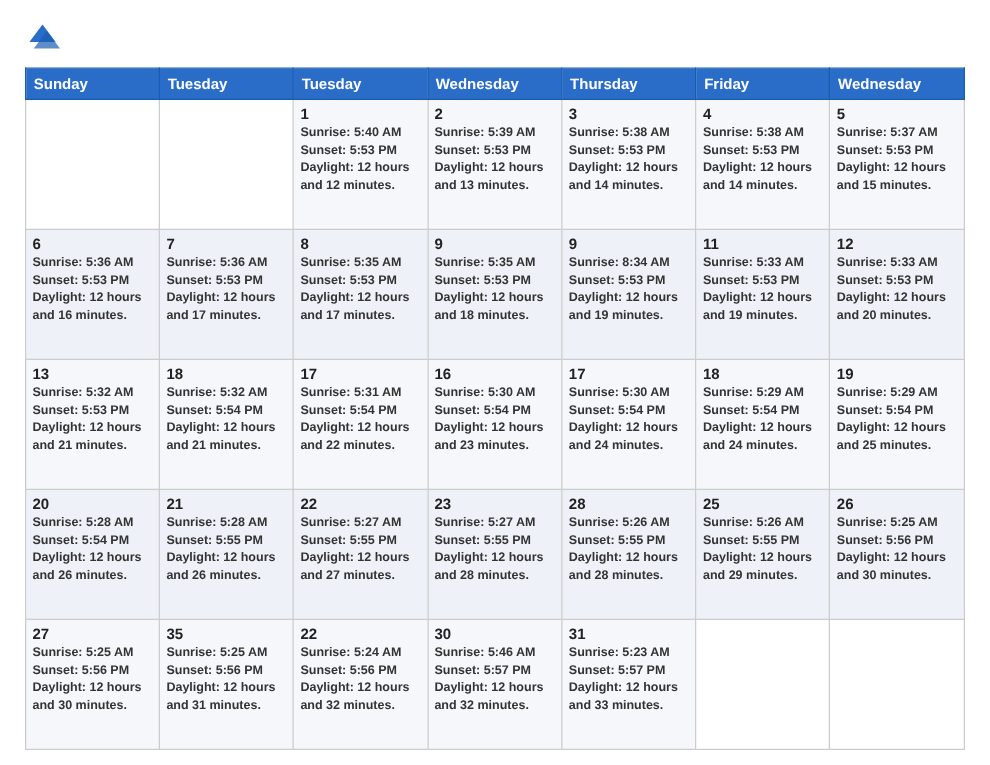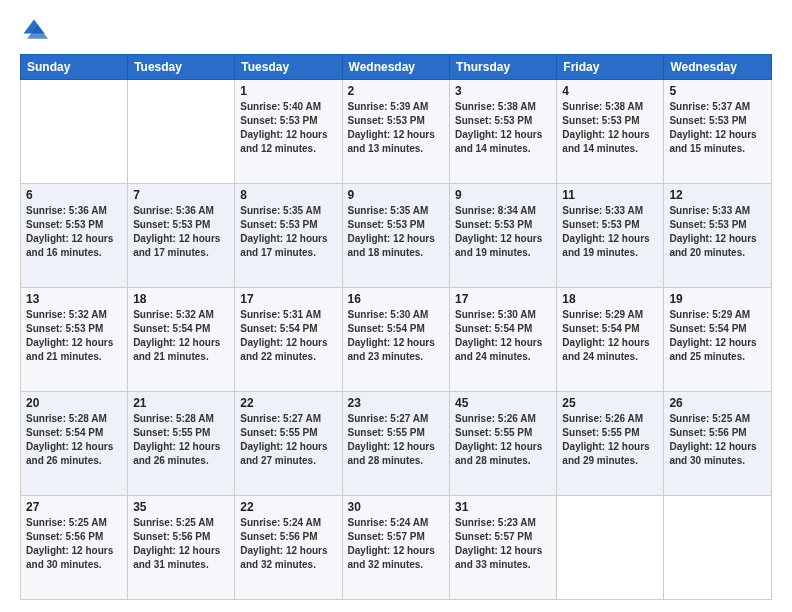--- a/index.html
+++ b/index.html
@@ -297,21 +297,21 @@
 and 27 minutes.</div>
           </td>
           <td>
             <span class="day-number">23</span>
             <div class="day-info">Sunrise: 5:27 AM
 Sunset: 5:55 PM
 Daylight: 12 hours
 and 28 minutes.</div>
           </td>
           <td>
-            <span class="day-number">45</span>
+            <span class="day-number">28</span>
             <div class="day-info">Sunrise: 5:26 AM
 Sunset: 5:55 PM
 Daylight: 12 hours
 and 28 minutes.</div>
           </td>
           <td>
             <span class="day-number">25</span>
             <div class="day-info">Sunrise: 5:26 AM
 Sunset: 5:55 PM
 Daylight: 12 hours
@@ -342,21 +342,21 @@
           </td>
           <td>
             <span class="day-number">22</span>
             <div class="day-info">Sunrise: 5:24 AM
 Sunset: 5:56 PM
 Daylight: 12 hours
 and 32 minutes.</div>
           </td>
           <td>
             <span class="day-number">30</span>
-            <div class="day-info">Sunrise: 5:24 AM
+            <div class="day-info">Sunrise: 5:46 AM
 Sunset: 5:57 PM
 Daylight: 12 hours
 and 32 minutes.</div>
           </td>
           <td>
             <span class="day-number">31</span>
             <div class="day-info">Sunrise: 5:23 AM
 Sunset: 5:57 PM
 Daylight: 12 hours
 and 33 minutes.</div>

